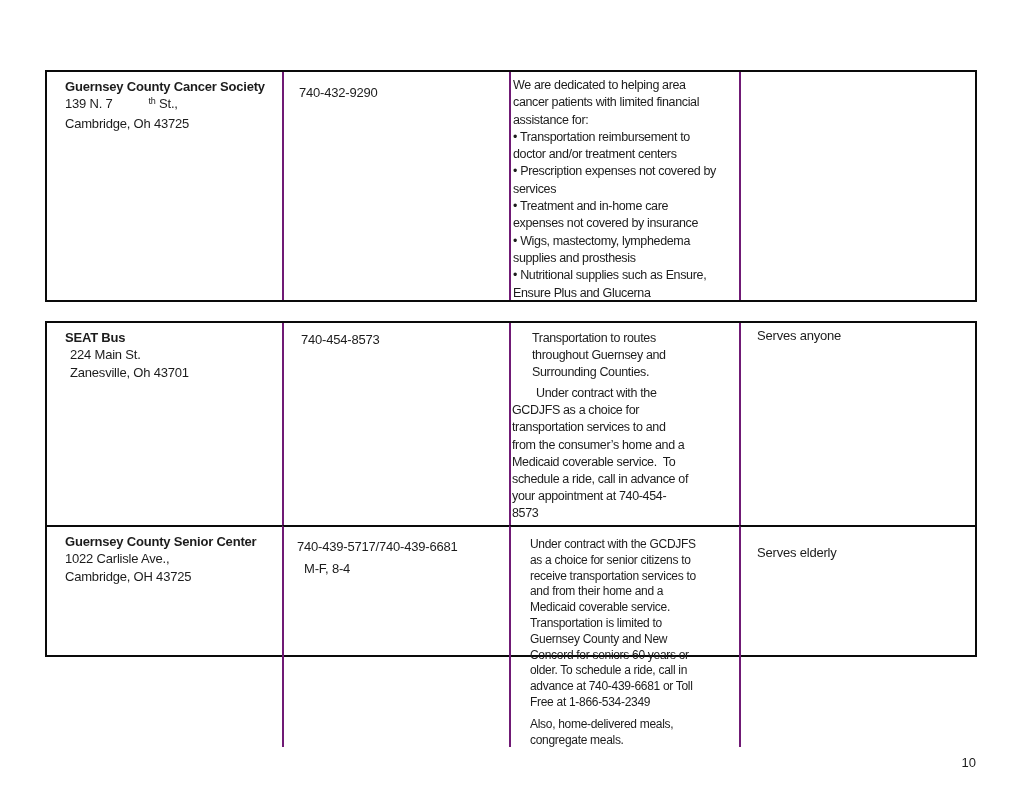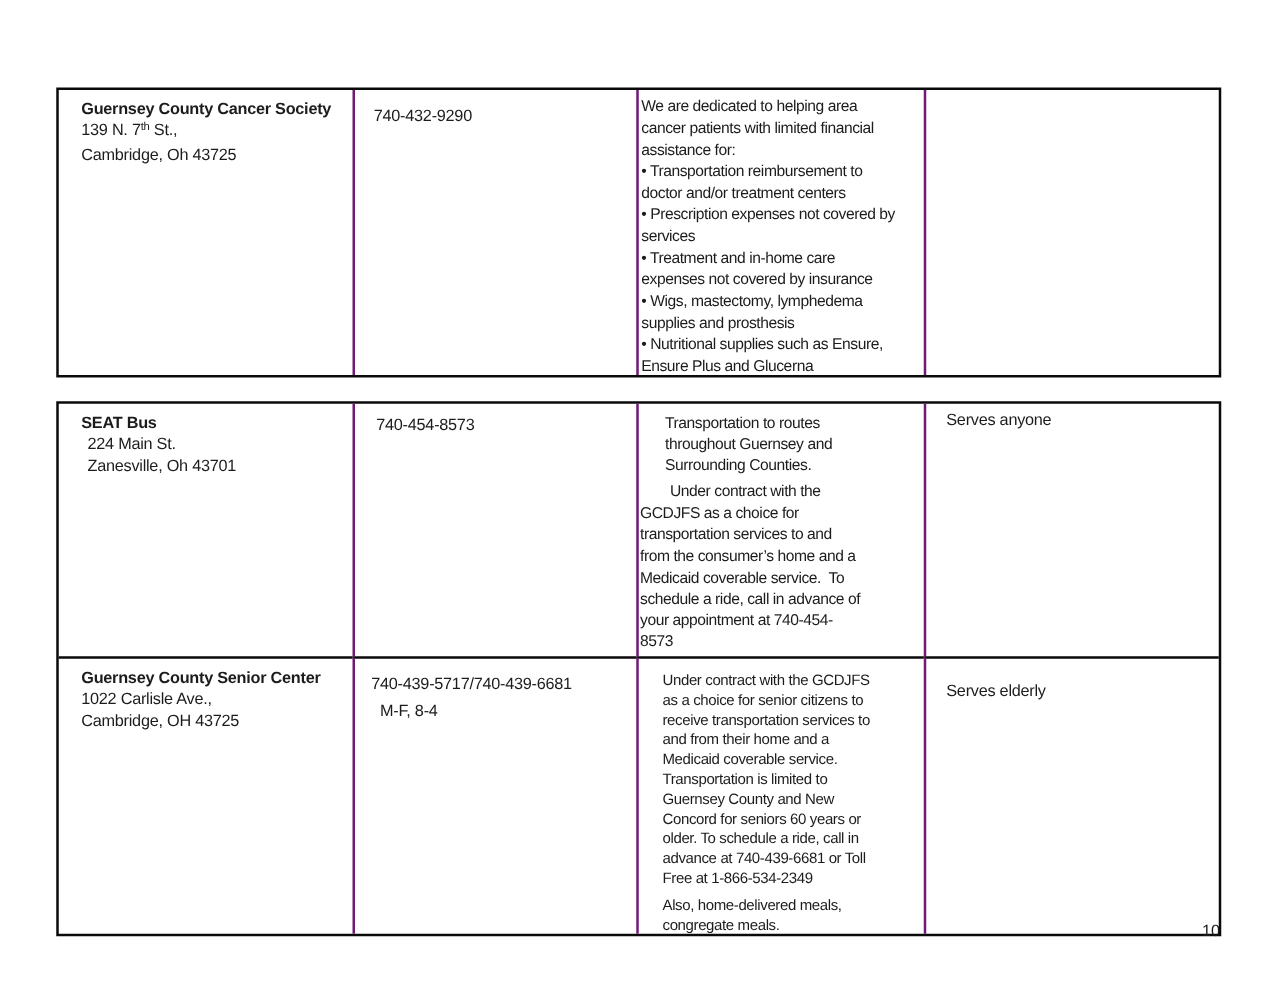--- a/index.html
+++ b/index.html
@@ -8,51 +8,51 @@
     position:relative; width:1024px; height:791px; background:#ffffff;
     font-family:"Liberation Sans","DejaVu Sans",sans-serif; color:#1c1c1c;
     overflow:hidden;
   }
   .doc-table {
     position:absolute; left:45px; width:932px; box-sizing:border-box;
     border:2px solid #0a0a0a; display:grid; background:#fff;
     grid-template-columns:235px 227px 230px 236px;
   }
   .t1 { top:70px; height:232px; grid-template-rows:1fr; }
-  .t2 { top:321px; height:428px; grid-template-rows:202px 222px; }
+  .t2 { top:321px; height:336px; grid-template-rows:202px 222px; }
   .cell { box-sizing:border-box; overflow:hidden; line-height:17.4px; }
   .bl { border-left:2px solid #701a75; }
   .bt { border-top:2px solid #0a0a0a; }
   .line { white-space:pre; }
 
   .org-cell { padding:6px 4px 0 18px; font-size:13px; letter-spacing:-0.2px; }
   .org-name { font-weight:bold; }
   .addr-indent { padding-left:5px; }
-  .sup { font-size:9px; position:relative; top:-4px; }
+  .sup { font-size:9px; position:relative; top:-4px;margin-left:36px; }
 
   .phone-cell { font-size:13px; letter-spacing:-0.2px; }
   .cancer-phone { padding:12px 4px 0 15px; }
   .seat-phone   { padding:8px 4px 0 17px; }
   .senior-phone { padding:11px 4px 0 13px; }
   .hours-line   { margin-top:5px; padding-left:7px; }
 
   .desc-cell { font-size:12.5px; letter-spacing:-0.35px; line-height:17.3px; }
   .cancer-desc { padding:5px 18px 0 2px; }
   .seat-desc { padding:7px 2px 0 0; line-height:17.1px; }
   .seat-desc .para1 { padding-left:21px; }
   .seat-desc .para2 { margin-top:4px; padding-left:1px; }
   .seat-desc .para2 div.line:first-of-type { text-indent:24px; }
   .senior-desc { padding:10px 6px 0 19px; font-size:12px; letter-spacing:-0.3px; line-height:15.8px; }
   .senior-desc .para2 { margin-top:6px; }
 
   .serves-cell { padding:4px 4px 0 16px; font-size:13px; letter-spacing:-0.2px; }
   .senior-serves { padding-top:17px; }
 
   .page-number {
-    position:absolute; top:737px; left:936px; width:40px; text-align:right;
+    position:absolute; top:755px; left:936px; width:40px; text-align:right;
     font-size:13px; color:#1c1c1c;
   }
 </style>
 </head>
 <body>
 
 <div class="page">
 
   <div class="doc-table t1">
     <div class="cell org-cell">

